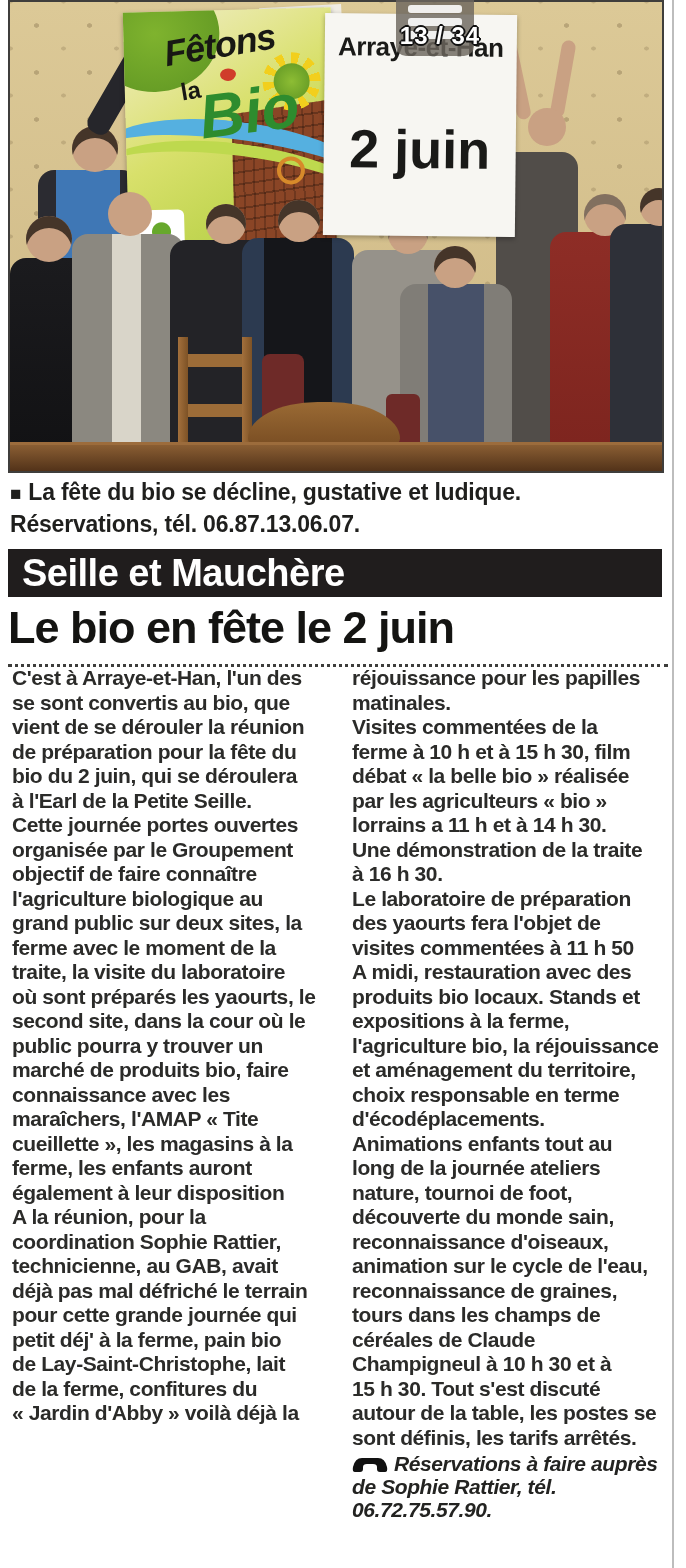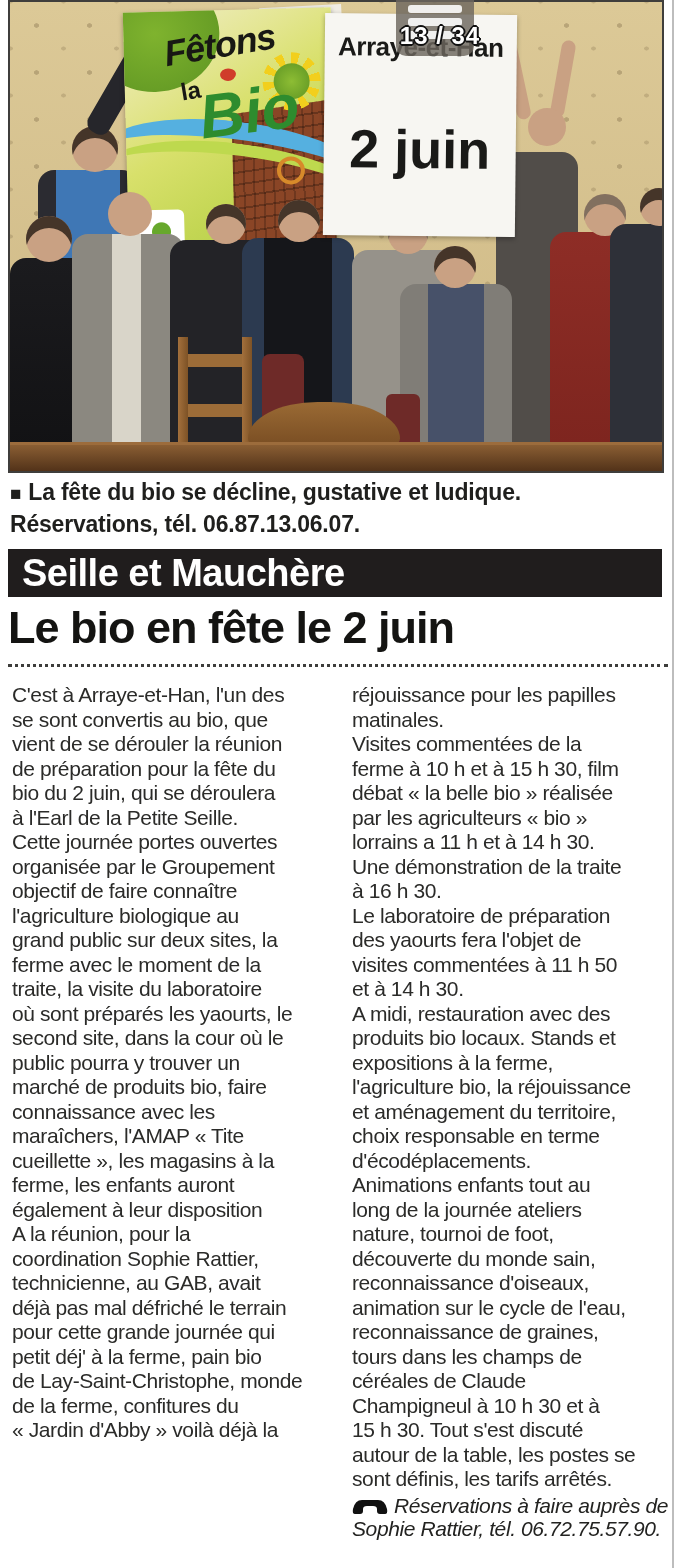--- a/index.html
+++ b/index.html
@@ -85,22 +85,22 @@
   .caption{position:absolute;left:10px;top:477px;width:650px;font-size:23px;line-height:31px;
            font-weight:700;color:#1f1f1d;letter-spacing:-.2px;}
   .caption .sq{font-size:19px;margin-right:7px;}
   .kicker{position:absolute;left:8px;top:549px;width:654px;height:48px;background:#201d1d;
           color:#ffffff;font-size:38px;font-weight:800;line-height:48px;padding-left:14px;
           box-sizing:border-box;letter-spacing:-.5px;}
   .headline{position:absolute;left:8px;top:602px;width:654px;font-size:45px;font-weight:800;
             color:#141412;letter-spacing:-1px;}
   .dotted{position:absolute;left:8px;top:664px;width:660px;height:0;border-top:3px dotted #3d3d3b;}
 
-  .col{position:absolute;top:683px;width:326px;font-size:21px;line-height:24.5px;color:#2b2b29;
-       letter-spacing:-.4px;}
+  .col{position:absolute;top:666px;width:326px;font-size:21px;line-height:24.5px;color:#2b2b29;
+       letter-spacing:-.4px;font-weight:bold;}
   .col-left{left:12px;}
   .col-right{left:352px;}
   .tline{height:24.5px;white-space:nowrap;overflow:visible;}
   .note{margin-top:2px;font-style:italic;font-size:21px;line-height:23px;color:#232321;}
   .phone-ico{display:inline-block;width:36px;height:17px;vertical-align:-2px;margin-right:6px;}
 </style>
 </head>
 <body>
 
 <div id="stage">
@@ -204,39 +204,38 @@
       <div class="tline">maraîchers, l'AMAP « Tite</div>
       <div class="tline">cueillette », les magasins à la</div>
       <div class="tline">ferme, les enfants auront</div>
       <div class="tline">également à leur disposition</div>
       <div class="tline">A la réunion, pour la</div>
       <div class="tline">coordination Sophie Rattier,</div>
       <div class="tline">technicienne, au GAB, avait</div>
       <div class="tline">déjà pas mal défriché le terrain</div>
       <div class="tline">pour cette grande journée qui</div>
       <div class="tline">petit déj' à la ferme, pain bio</div>
-      <div class="tline">de Lay-Saint-Christophe, monde</div>
+      <div class="tline">de Lay-Saint-Christophe, lait</div>
       <div class="tline">de la ferme, confitures du</div>
       <div class="tline">« Jardin d'Abby » voilà déjà la</div>
     </div>
   <div class="col col-right">
     <div>
         <div class="tline">réjouissance pour les papilles</div>
         <div class="tline">matinales.</div>
         <div class="tline">Visites commentées de la</div>
         <div class="tline">ferme à 10 h et à 15 h 30, film</div>
         <div class="tline">débat « la belle bio » réalisée</div>
         <div class="tline">par les agriculteurs « bio »</div>
         <div class="tline">lorrains a 11 h et à 14 h 30.</div>
         <div class="tline">Une démonstration de la traite</div>
         <div class="tline">à 16 h 30.</div>
         <div class="tline">Le laboratoire de préparation</div>
         <div class="tline">des yaourts fera l'objet de</div>
         <div class="tline">visites commentées à 11 h 50</div>
-        <div class="tline">et à 14 h 30.</div>
         <div class="tline">A midi, restauration avec des</div>
         <div class="tline">produits bio locaux. Stands et</div>
         <div class="tline">expositions à la ferme,</div>
         <div class="tline">l'agriculture bio, la réjouissance</div>
         <div class="tline">et aménagement du territoire,</div>
         <div class="tline">choix responsable en terme</div>
         <div class="tline">d'écodéplacements.</div>
         <div class="tline">Animations enfants tout au</div>
         <div class="tline">long de la journée ateliers</div>
         <div class="tline">nature, tournoi de foot,</div>

